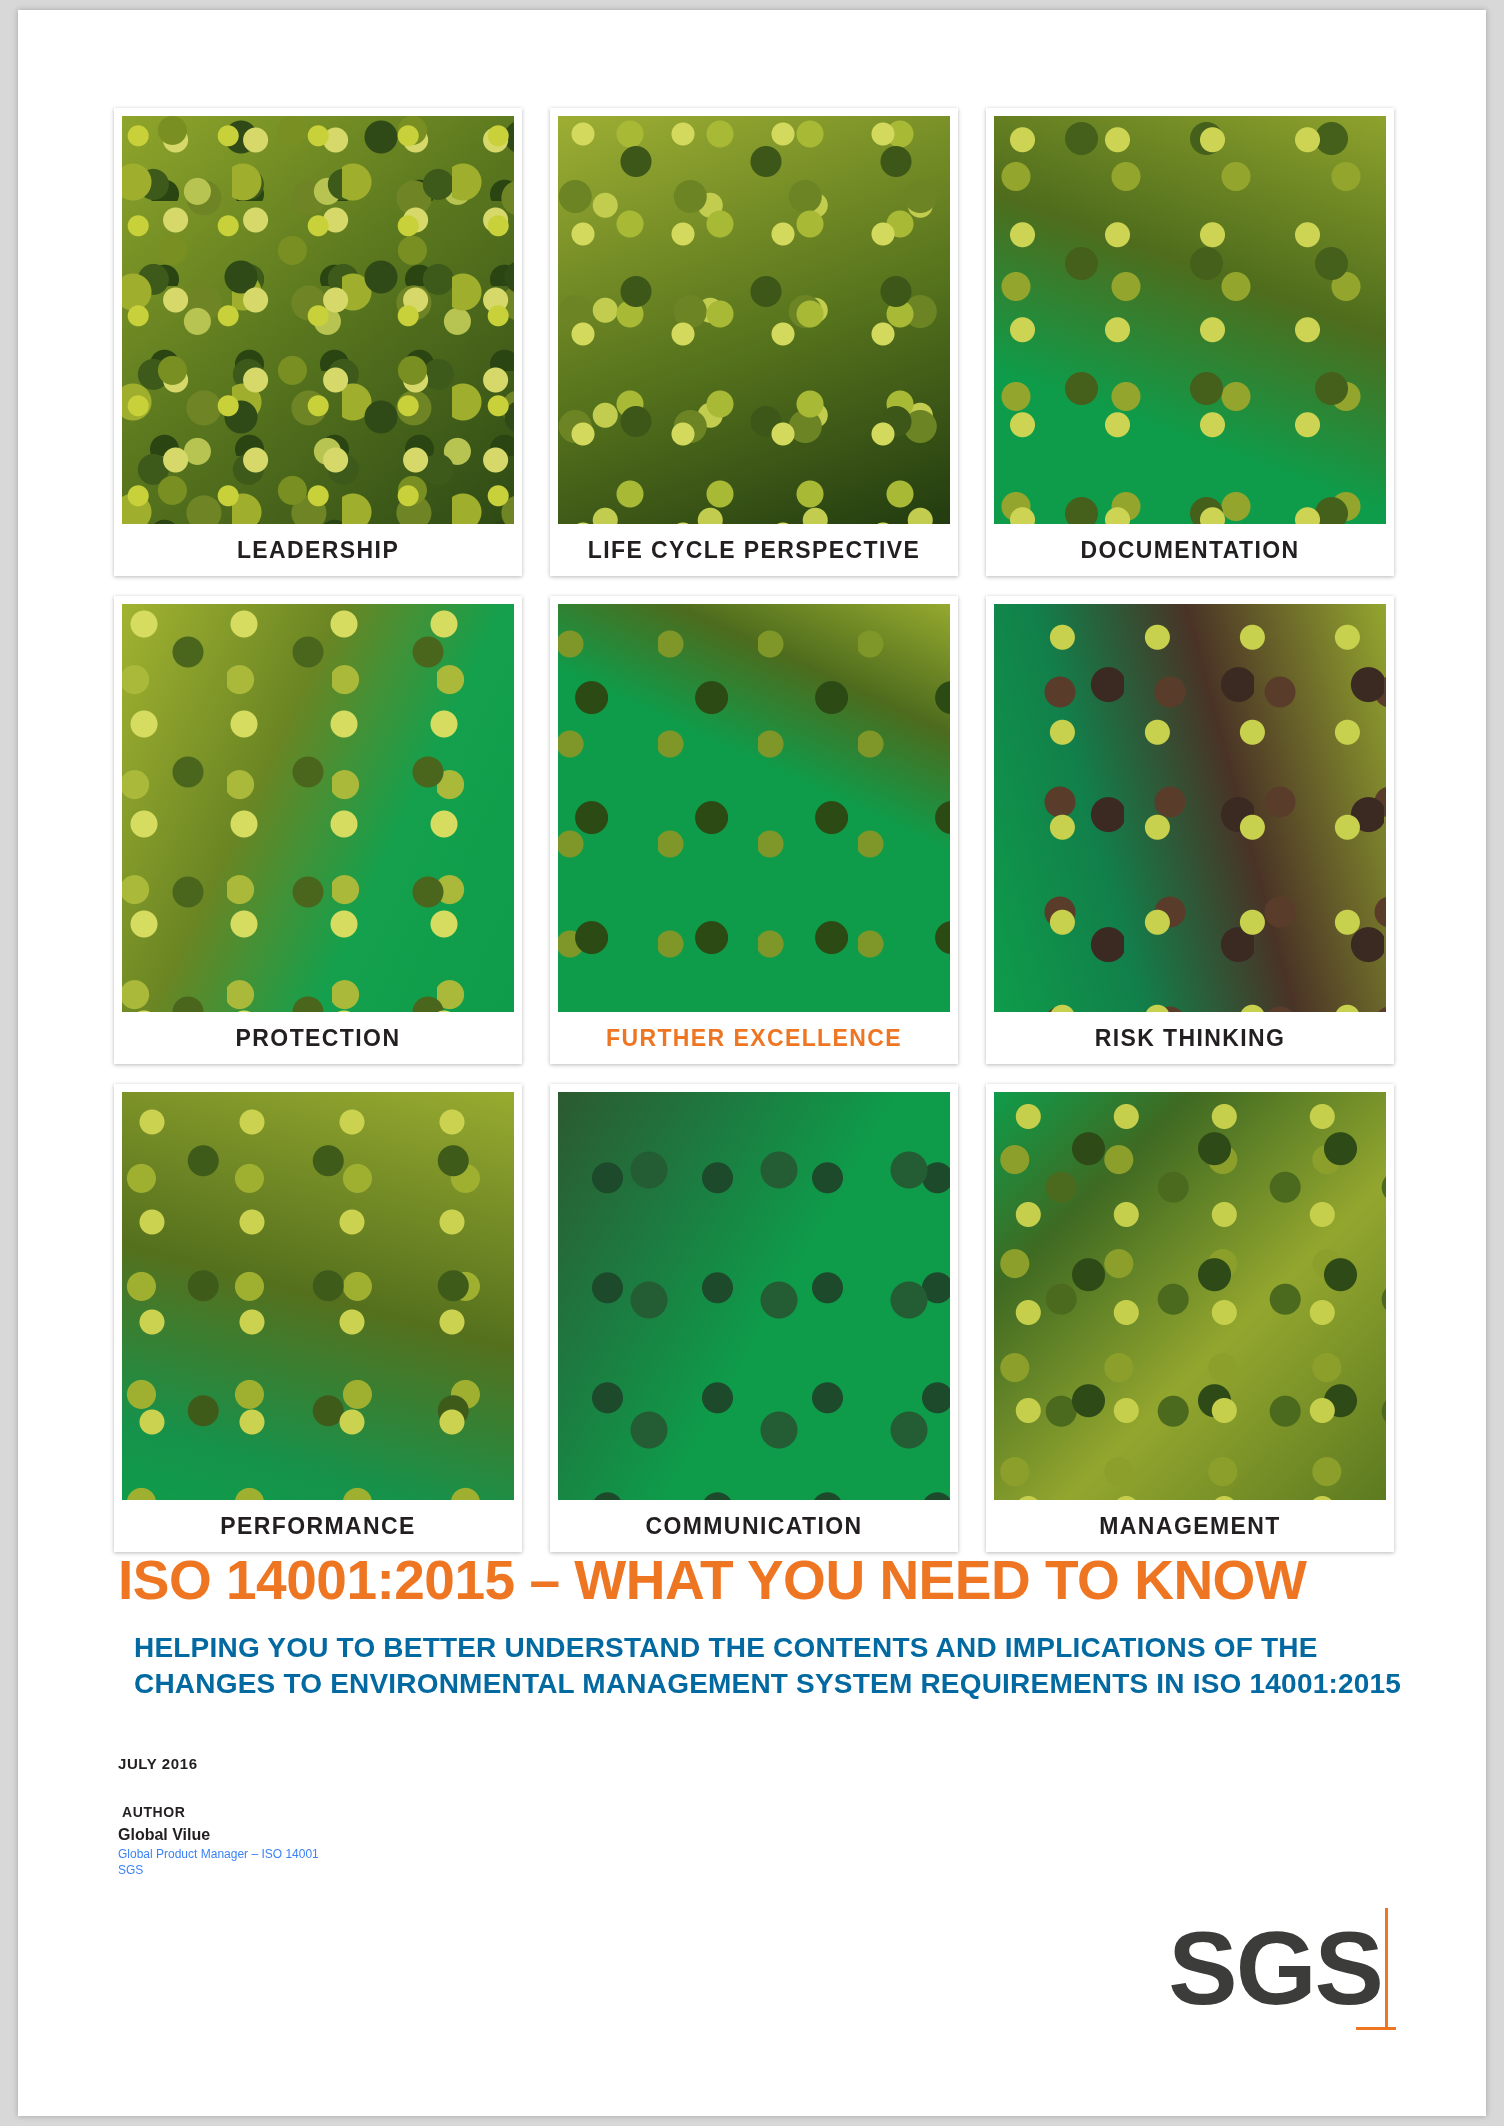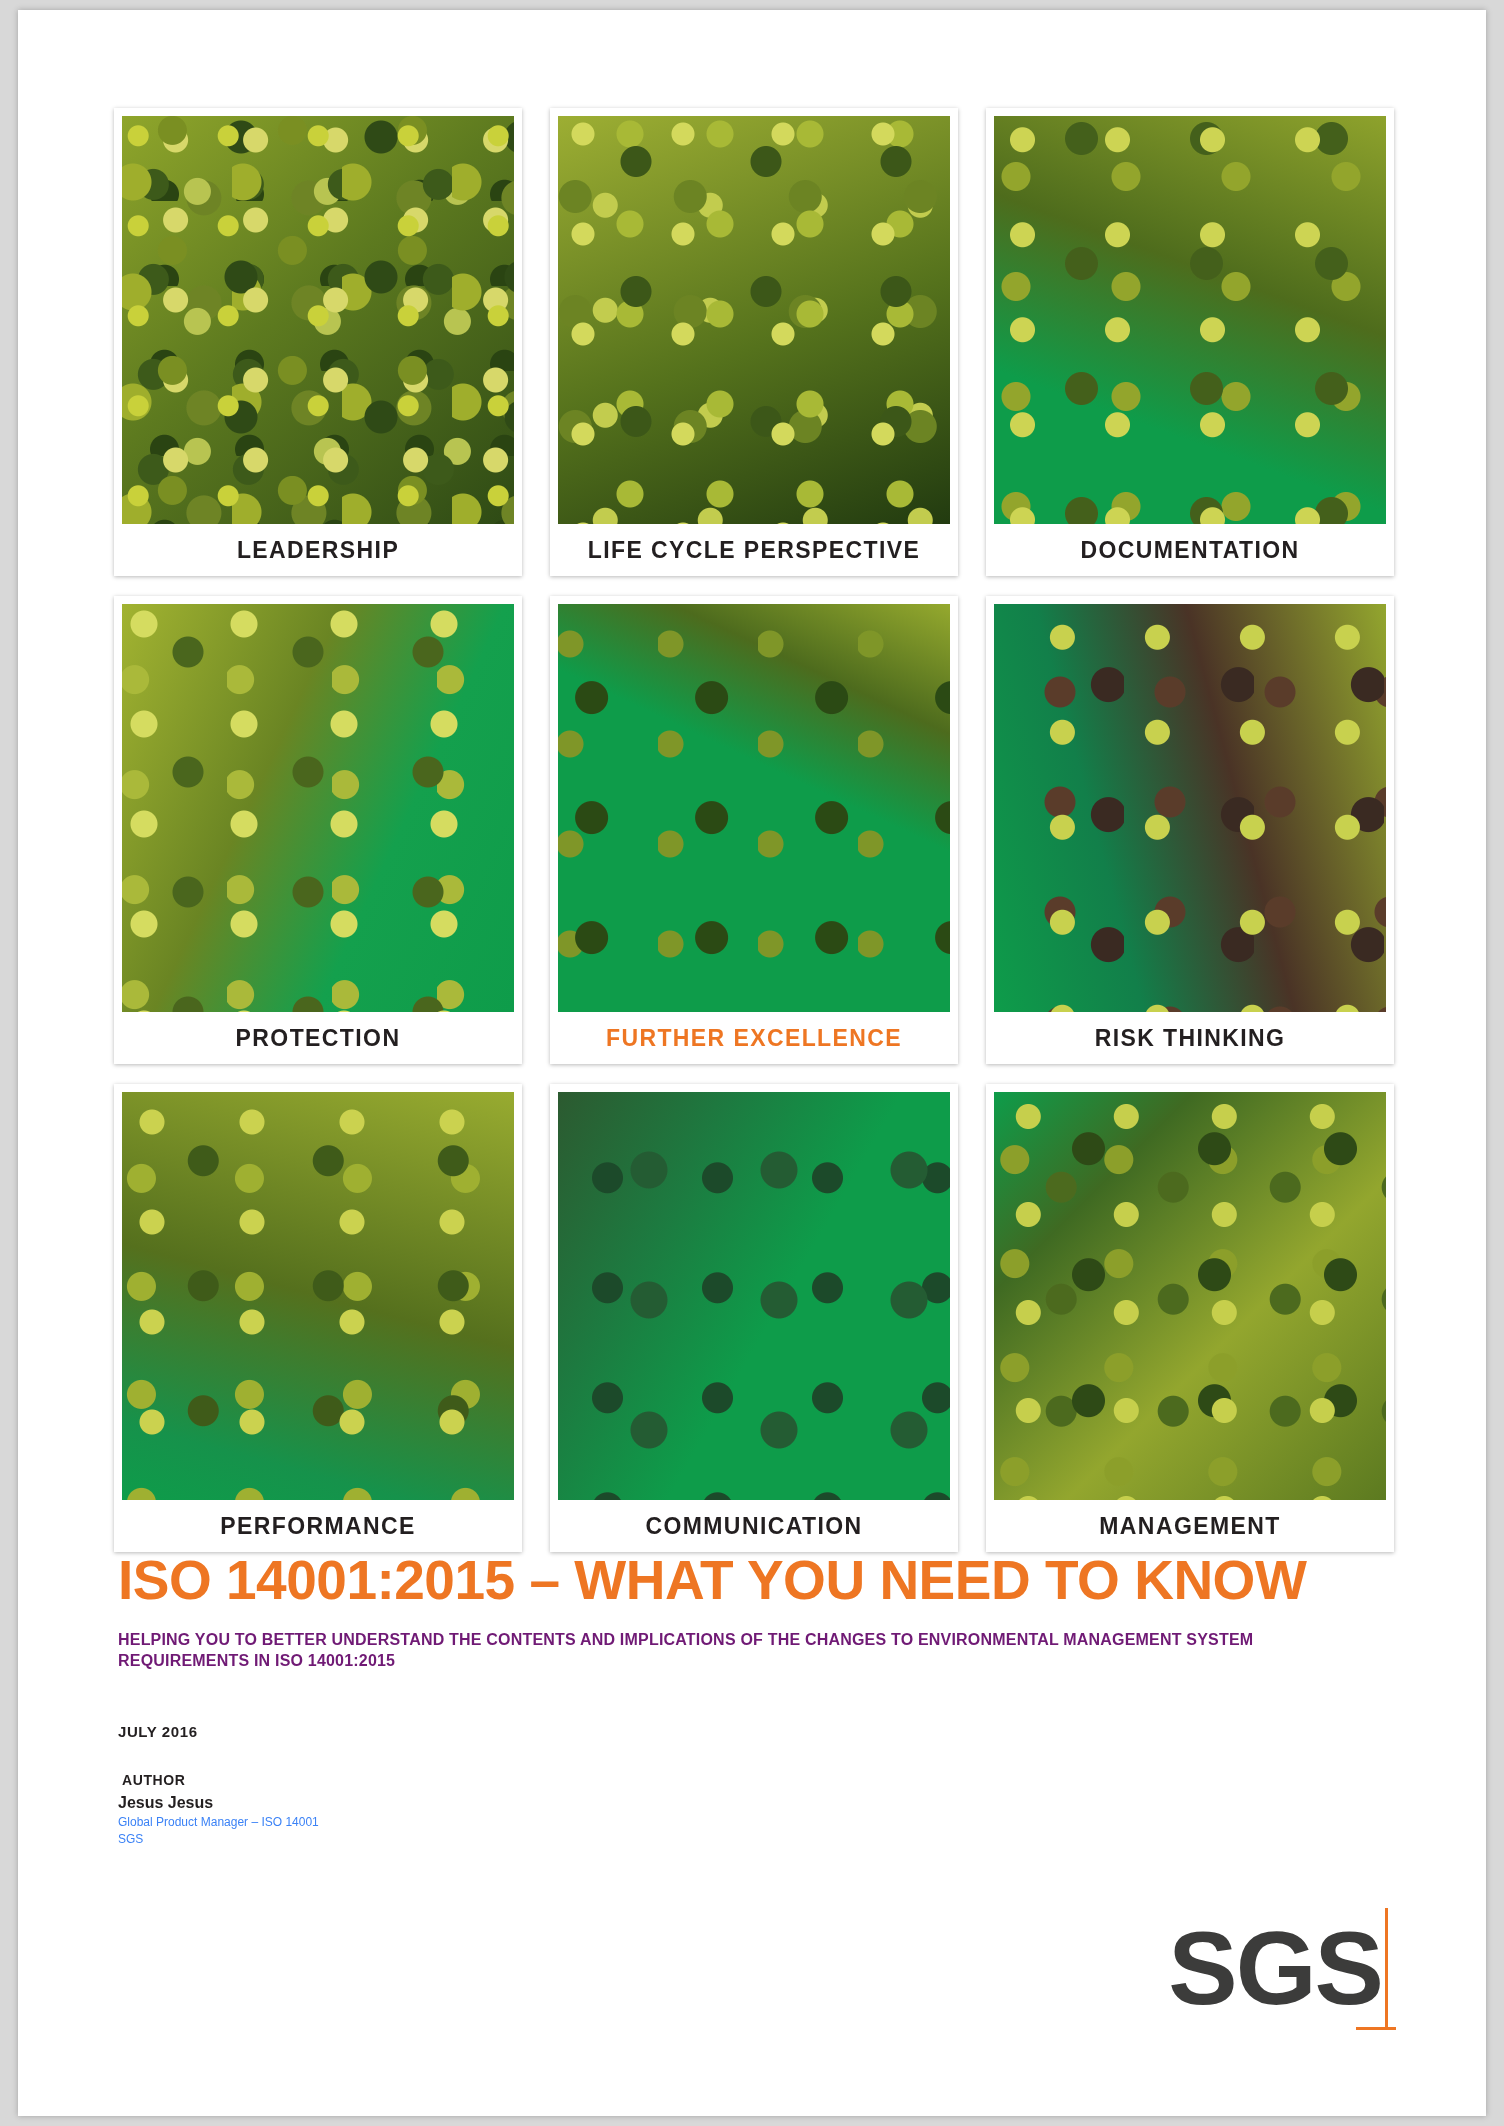--- a/index.html
+++ b/index.html
@@ -146,26 +146,26 @@
   .txt { position: absolute; left: 100px; top: 1542px; width: 1300px; }
   .title {
     color: #ee7623;
     font-size: 55px;
     font-weight: bold;
     letter-spacing: -0.5px;
     line-height: 1.05;
     margin: 0 0 20px 0;
   }
   .subtitle {
-    color: #701a75;
-    font-size: 16px;
+    color: #0369a1;
+    font-size: 28px;
     font-weight: bold;
     line-height: 1.3;
     letter-spacing: 0.2px;
-    margin: 0 0 52px 0;
+    margin: 0 0 52px 16px;
     max-width: 1270px;
   }
   .date {
     color: #231f20;
     font-size: 15px;
     font-weight: bold;
     letter-spacing: 0.6px;
     margin: 0 0 32px 0;
   }
   .authlabel {
@@ -293,21 +293,21 @@
       <div class="cap">MANAGEMENT</div>
     </div>
 
   </div>
 
   <div class="txt">
     <h1 class="title">ISO 14001:2015 – WHAT YOU NEED TO KNOW</h1>
     <div class="subtitle">HELPING YOU TO BETTER UNDERSTAND THE CONTENTS AND IMPLICATIONS OF THE CHANGES TO ENVIRONMENTAL MANAGEMENT SYSTEM REQUIREMENTS IN ISO 14001:2015</div>
     <div class="date">JULY 2016</div>
     <div class="authlabel">AUTHOR</div>
-    <div class="authname">Jesus Jesus</div>
+    <div class="authname">Global Vilue</div>
     <div class="authrole">Global Product Manager – ISO 14001</div>
     <div class="authorg">SGS</div>
   </div>
 
   <div class="logo">
     <div class="logo-text">SGS</div>
     <div class="logo-v"></div>
     <div class="logo-h"></div>
   </div>
 

